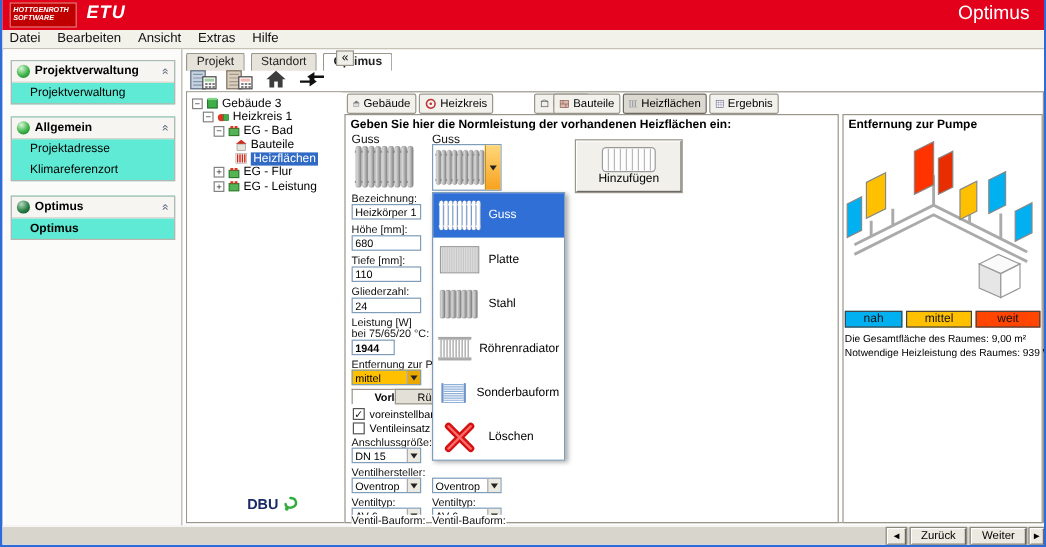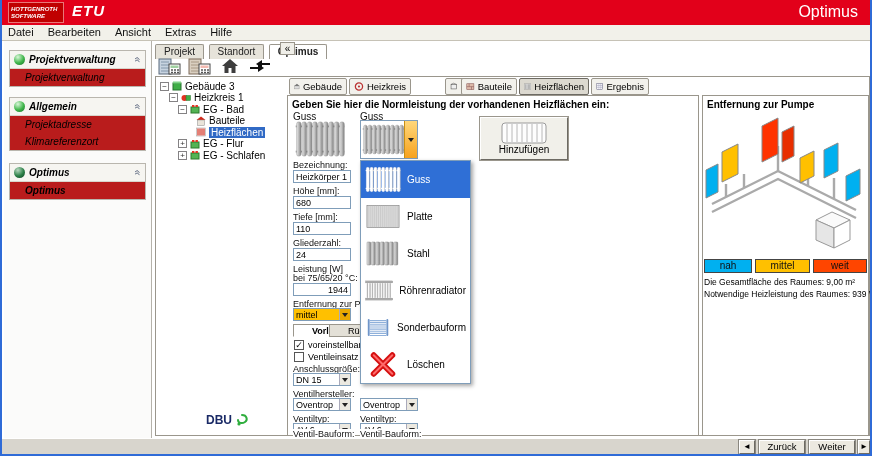--- a/index.html
+++ b/index.html
@@ -14,21 +14,21 @@
             color:#fff; font-size:6px; font-style:italic; font-weight:bold; line-height:7px; padding:3px 2px; }
   .etu { left:72px; top:2px; color:#fff; font-size:15px; font-weight:bold; font-style:italic; letter-spacing:1px; }
   .apptitle { right:14px; top:3px; color:#fff; font-size:16px; }
 
   
   .menubar { left:0; top:25px; width:868px; height:16px; background:#f2f1ea; border-bottom:1px solid #c6c2b6; display:flex; gap:14px; padding:1px 6px; }
   .menubar span { font-size:11px; color:#111; cursor:default; }
 
   
   .sidebar { left:2px; top:41px; width:148px; height:397px; background:#fbfbfa; border-right:1px solid #b5b2aa; }
-  .sbox { position:absolute; left:5px; width:137px; background:#b91c1c; border:1px solid #b9b6ae;font-style:italic; }
+  .sbox { position:absolute; left:5px; width:137px; background:#5eead4; border:1px solid #b9b6ae; }
   .sbox-h { height:18px; display:flex; align-items:center; gap:4px; padding:0 4px; border-bottom:1px solid #d8d5cc; background:#f6f5f1; }
   .sphere { width:11px; height:11px; border-radius:50%; background:radial-gradient(circle at 35% 28%, #d9f7d9, #3fb54a 55%, #17702a); }
   .sphere.dark { background:radial-gradient(circle at 35% 28%, #b8d8c0, #2a7f46 55%, #0d3d22); }
   .sbox-h b { font-size:10px; flex:1; }
   .chev { font-size:10px; color:#55617a; display:inline-block; transform:rotate(90deg); }
   .sitem { font-size:10px; padding:3px 4px 3px 15px; cursor:default; }
 
   
   .tab { height:15px; font-size:10px; padding:1px 8px 0; border:1px solid #9a968c; border-bottom:none;
          background:#e6e3da; color:#222; display:inline-block; border-radius:2px 2px 0 0; }
@@ -292,21 +292,21 @@
         </svg>
       <span>EG - Flur</span>
     </div>
     <div class="trow" style="left:22px; top:72px;">
       <span class="texp">+</span>
       <svg width="10" height="10" viewBox="0 0 10 10">
           <rect x="1" y="3" width="8" height="6" fill="#54b354" stroke="#2d7a2d"></rect>
           <rect x="2" y="1" width="2.4" height="2" fill="#e23322"></rect>
           <rect x="5.5" y="1" width="2.4" height="2" fill="#e23322"></rect>
         </svg>
-      <span>EG - Schlafen</span>
+      <span>EG - Leistung</span>
     </div>
 
     <div class="a" style="left:32px; top:336px; display:flex; align-items:center; gap:2px;">
       <b style="font-size:12px; color:#1a2a66;padding-left:18px;">DBU</b>
       <svg width="16" height="14" viewBox="0 0 16 14">
         <path d="M8 2 C13 2 14 7 11 9 C8 11 4 10 4 7" fill="none" stroke="#2fae3e" stroke-width="2" stroke-linecap="round"></path>
         <circle cx="5" cy="11" r="1.6" fill="#2fae3e"></circle>
       </svg>
     </div>
   </div>
@@ -366,21 +366,21 @@
   <input class="inp" style="left: 291px; top: 170px; width: 58px;" value="Heizkörper 1">
   <span class="lbl" style="left:291px; top:186px;">Höhe [mm]:</span>
   <input class="inp" style="left: 291px; top: 196px; width: 58px;" value="680">
   <span class="lbl" style="left:291px; top:212px;">Tiefe [mm]:</span>
   <input class="inp" style="left: 291px; top: 222px; width: 58px;" value="110">
   <span class="lbl" style="left:291px; top:238px;">Gliederzahl:</span>
   <input class="inp" style="left: 291px; top: 248px; width: 58px;" value="24">
 
   <span class="lbl" style="left:291px; top:264px;">Leistung [W]</span>
   <span class="lbl" style="left:291px; top:273px;">bei 75/65/20 °C:</span>
-  <input class="inp" style="left: 291px; top: 283px; width: 58px; text-align: right;" value="1944">
+  <input class="inp" style="left: 291px; top: 283px; width: 36px; text-align: left; font-weight: bold;" value="1944">
 
   <span class="lbl" style="left:291px; top:299px;">Entfernung zur Pumpe:</span>
   <div class="combo orange" style="left:291px; top:308px; width:58px;">
     <span class="ctxt">mittel</span>
     <span class="carr">
         <span class="tri"></span>
       </span>
   </div>
 
   <span class="minitab active" style="left:291px; top:324px;">Vorlauf</span>

